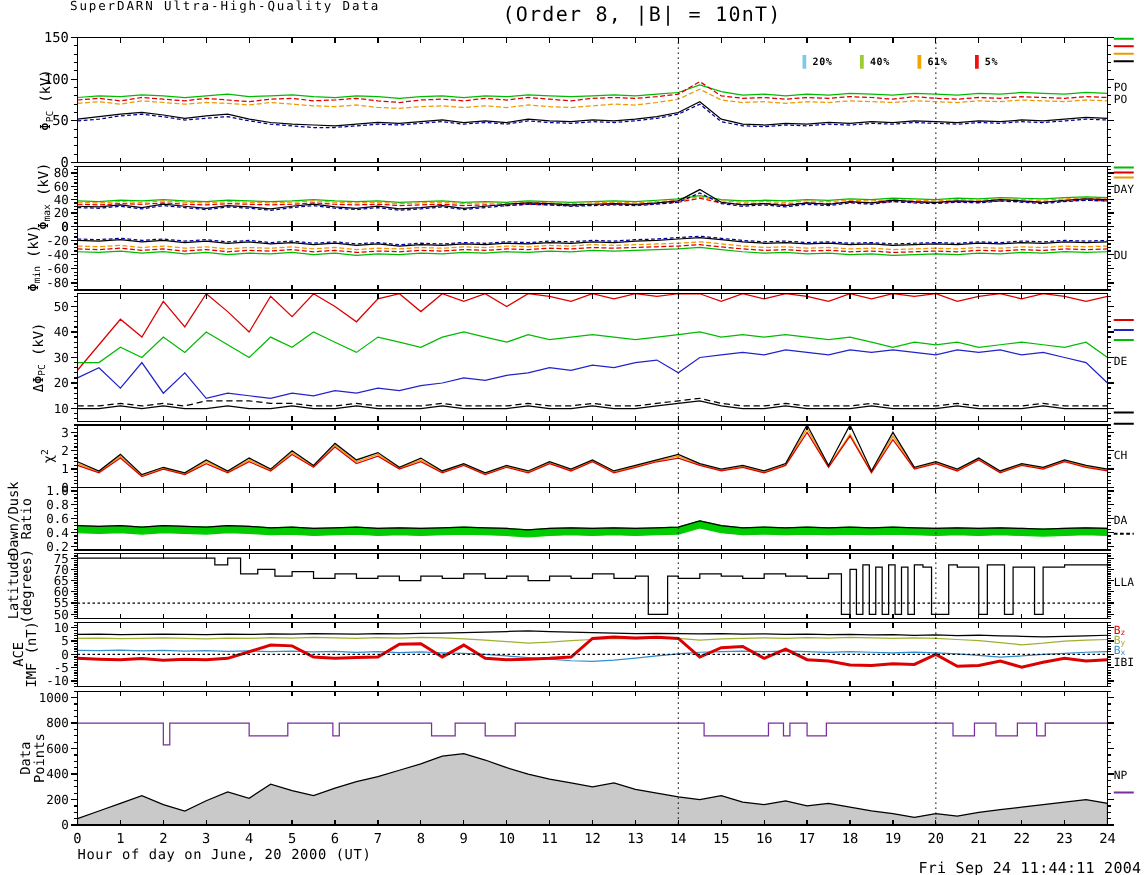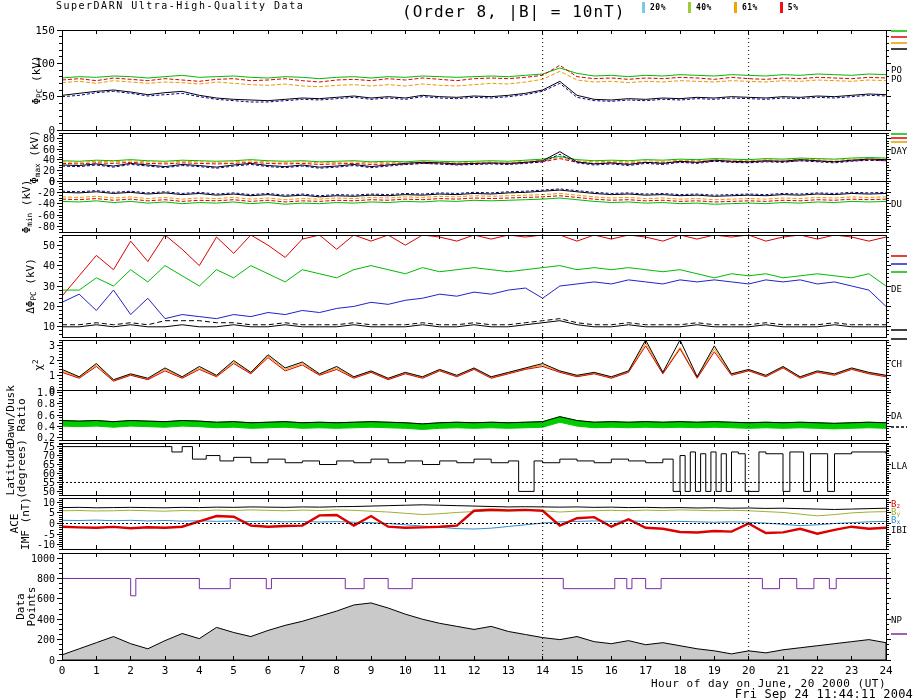--- a/index.html
+++ b/index.html
@@ -2,24 +2,24 @@
 <html><head>
 <meta charset="utf-8">
 <style>
   html,body{margin:0;padding:0;background:#fff;}
   body{font-family:"DejaVu Sans Mono","Liberation Mono",monospace;color:#000;}
   .page{position:relative;width:915px;height:700px;background:#fff;overflow:hidden;}
   .chart-svg{position:absolute;left:0;top:0;}
   .title{position:absolute;left:56px;top:0px;font-size:10px;letter-spacing:1.5px;white-space:pre;}
   .subtitle{position:absolute;left:402px;top:2px;font-size:16px;letter-spacing:1px;white-space:pre;}
   .legend{position:absolute;left:642px;top:2px;display:flex;gap:22px;align-items:center;}
-  .legend-item{display:flex;gap:5px;align-items:center;}
+  .legend-item{display:flex;gap:5px;align-items:center;margin-top:42px;}
   .swatch{width:3px;height:11px;}
   .legend-label{font-size:8px;font-weight:bold;letter-spacing:0.5px;}
-  .xlabel{position:absolute;left:62px;top:677px;width:824px;text-align:right;font-size:11px;letter-spacing:0.5px;}
+  .xlabel{position:absolute;left:62px;top:677px;width:824px;text-align:left;font-size:11px;letter-spacing:0.5px;}
   .timestamp{position:absolute;right:2px;top:687px;font-size:12px;letter-spacing:0.2px;}
 </style>
 </head>
 <body>
 
 <div class="page">
   <svg id="chart" class="chart-svg" width="915" height="700">
       <g>
         <clipPath id="cp0">
           <rect x="62" y="30" width="824" height="100"></rect>

